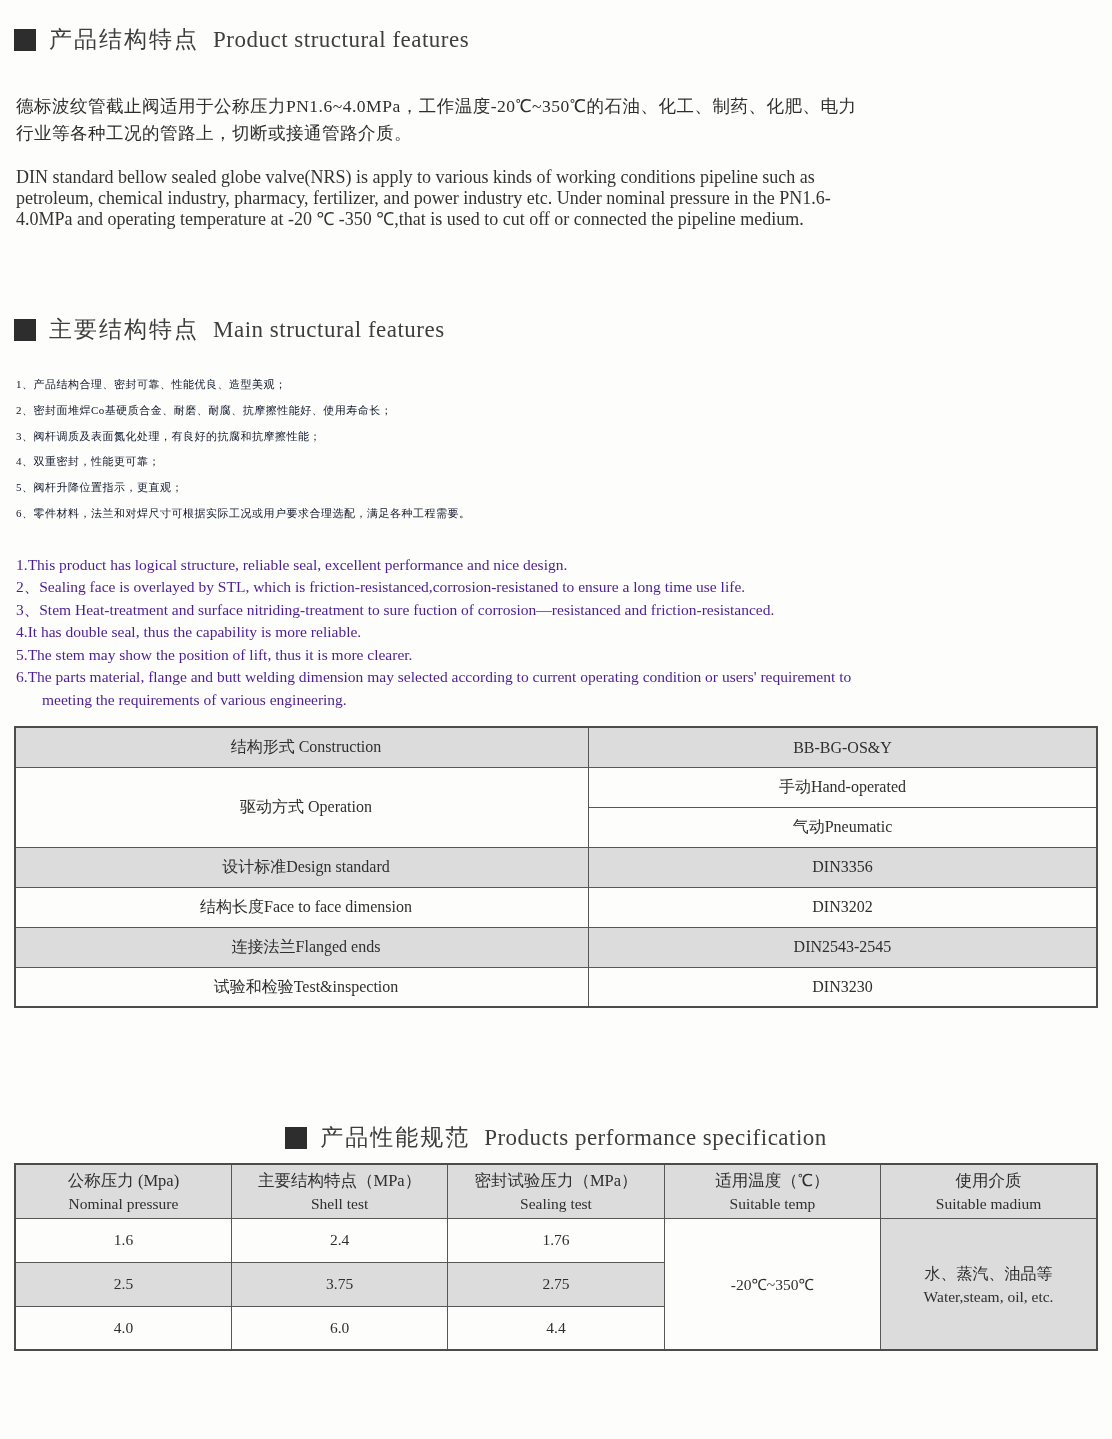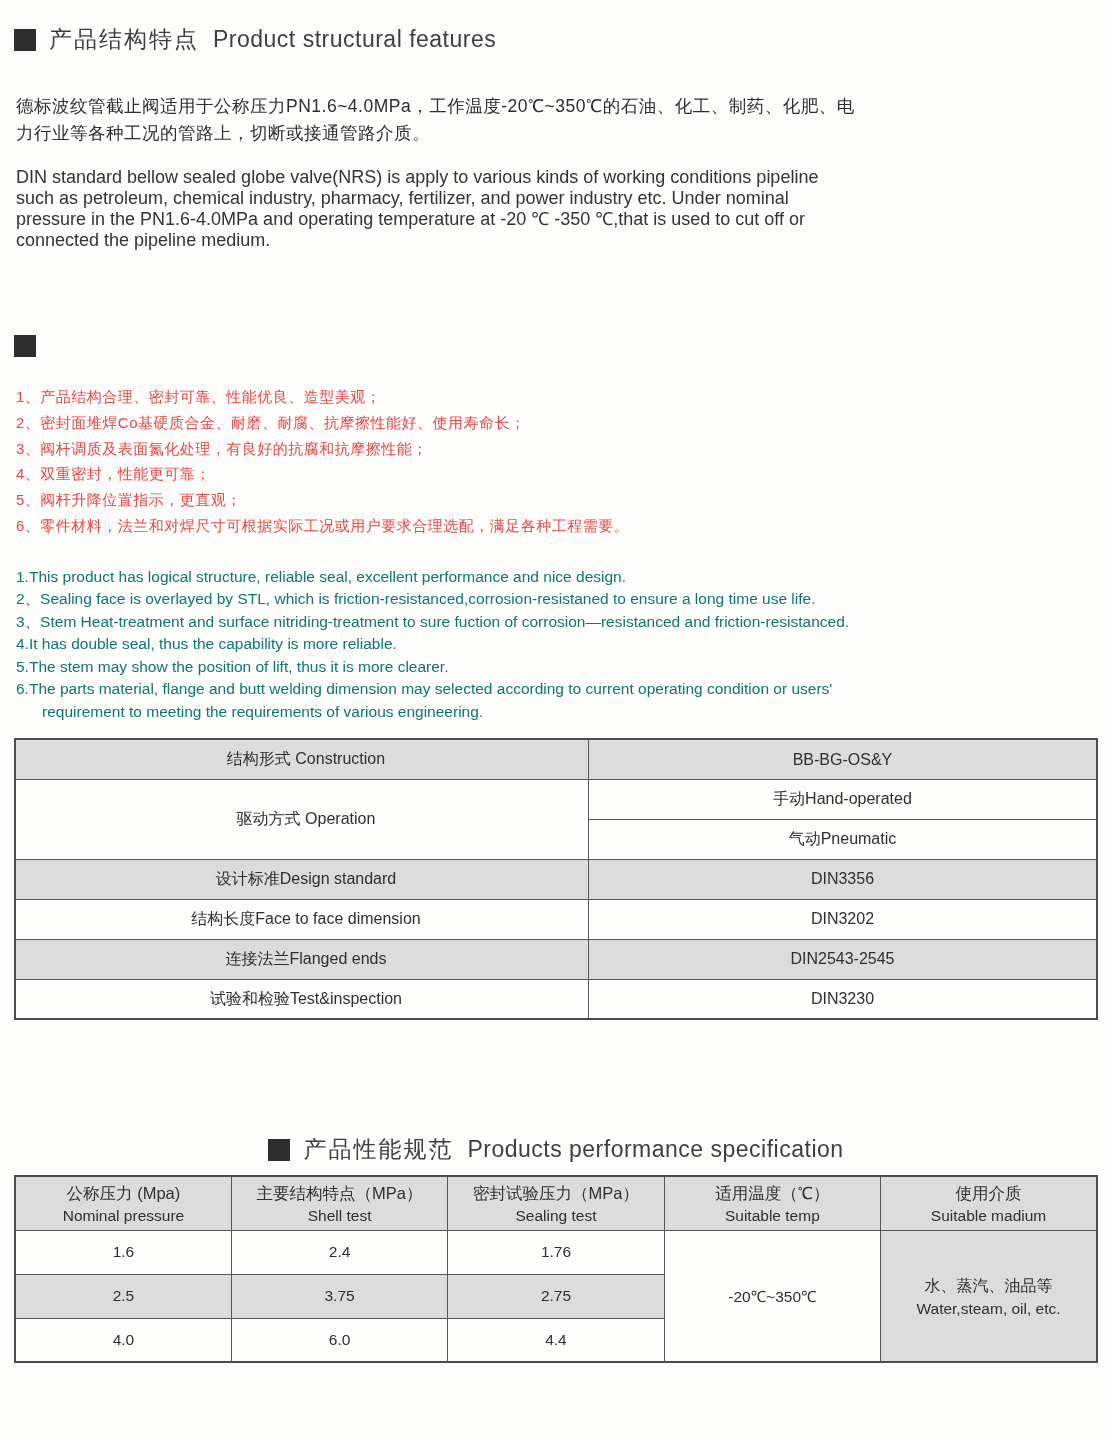--- a/index.html
+++ b/index.html
@@ -1,20 +1,20 @@
 <!DOCTYPE html>
 <html><head>
 <meta charset="utf-8">
 <style>
   * { margin:0; padding:0; box-sizing:border-box; }
   html,body { background:#e8e8e8; }
   .page {
     width:1112px; height:1439px; margin:0 auto;
     background:#fdfdfc;
-    font-family:Liberation Sans, sans-serif;
+    font-family:Liberation Serif, serif;
     color:#383838;
     padding:24px 14px 0 14px;
     overflow:hidden;
     position:relative;
   }
   
   .sec-head { display:flex; align-items:center; gap:13px; color:#3e3e3e; }
   .sec-head .sq { width:22px; height:22px; background:#2d2d2d; flex:0 0 auto; }
   .sec-head .t { font-size:23px; letter-spacing:0.5px; white-space:nowrap; }
   .sec-head .t .zh { margin-right:14px; letter-spacing:2px; }
@@ -24,22 +24,22 @@
     margin:38px 2px 0 2px; width:846px;
     font-size:17.5px; line-height:27px; color:#2e2e2e;
     letter-spacing:0.5px;
   }
   .para-en {
     margin:20px 2px 0 2px; width:816px;
     font-size:18px; line-height:21px; color:#333;
   }
 
   
-  .list-zh { margin:27px 0 0 2px; list-style:none; font-size:15px; line-height:25.8px; color:#ef4444; letter-spacing:0.5px; }
-  .list-en { margin:27px 0 0 2px; list-style:none; font-size:15.5px; line-height:22.5px; color:#0f766e; width:836px; }
+  .list-zh { margin:27px 0 0 2px; list-style:none; font-size:11px; line-height:25.8px; color:#0f172a; letter-spacing:0.5px; }
+  .list-en { margin:27px 0 0 2px; list-style:none; font-size:15.5px; line-height:22.5px; color:#4c1d95; width:836px; }
   .list-en li { padding-left:26px; text-indent:-26px; }
 
   
   table { border-collapse:collapse; width:1084px; table-layout:fixed; background:#fdfdfc; }
   .tbl-wrap { border:2px solid #4c4c4c; }
   td {
     border:1.5px solid #575757;
     text-align:center; vertical-align:middle;
     color:#2f2f2f;
   }
@@ -76,20 +76,23 @@
     <span class="t">
       <span class="zh">产品结构特点</span><span class="en">Product structural features</span>
     </span>
   </div>
 
   <p class="para-zh">德标波纹管截止阀适用于公称压力PN1.6~4.0MPa，工作温度-20℃~350℃的石油、化工、制药、化肥、电力行业等各种工况的管路上，切断或接通管路介质。</p>
   <p class="para-en">DIN standard bellow sealed globe valve(NRS) is apply to various kinds of working conditions pipeline such as petroleum, chemical industry, pharmacy, fertilizer, and power industry etc. Under nominal pressure in the PN1.6-4.0MPa and operating temperature at -20 ℃ -350 ℃,that is used to cut off or connected the pipeline medium.</p>
 
   <div class="sec-head mt-sec2">
     <span class="sq"></span>
+    <span class="t">
+      <span class="zh">主要结构特点</span><span class="en">Main structural features</span>
+    </span>
   </div>
 
   <ul class="list-zh">
     <li>1、产品结构合理、密封可靠、性能优良、造型美观；</li>
     <li>2、密封面堆焊Co基硬质合金、耐磨、耐腐、抗摩擦性能好、使用寿命长；</li>
     <li>3、阀杆调质及表面氮化处理，有良好的抗腐和抗摩擦性能；</li>
     <li>4、双重密封，性能更可靠；</li>
     <li>5、阀杆升降位置指示，更直观；</li>
     <li>6、零件材料，法兰和对焊尺寸可根据实际工况或用户要求合理选配，满足各种工程需要。</li>
   </ul>

